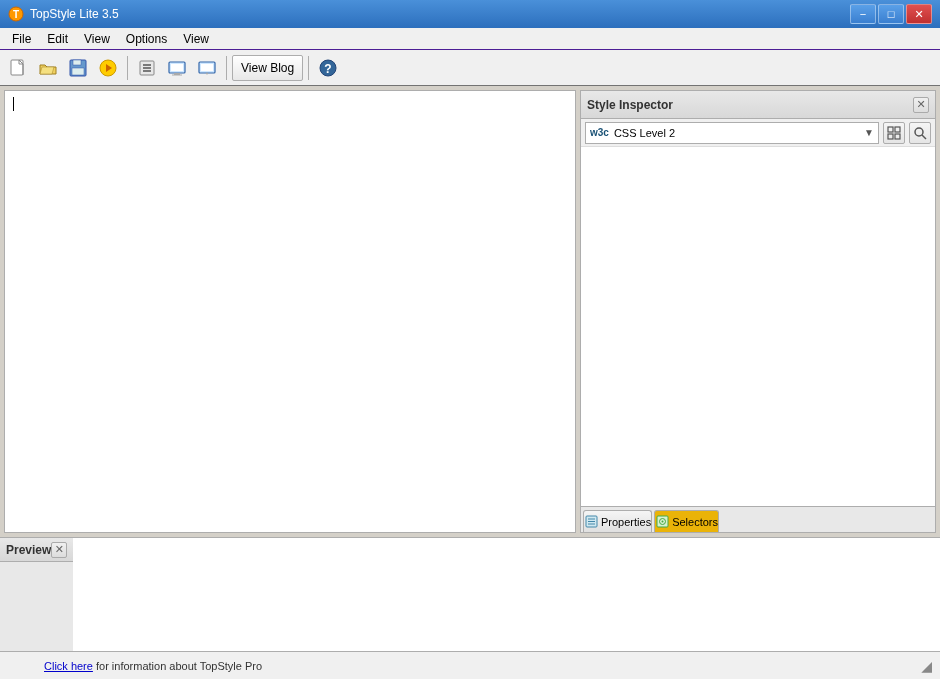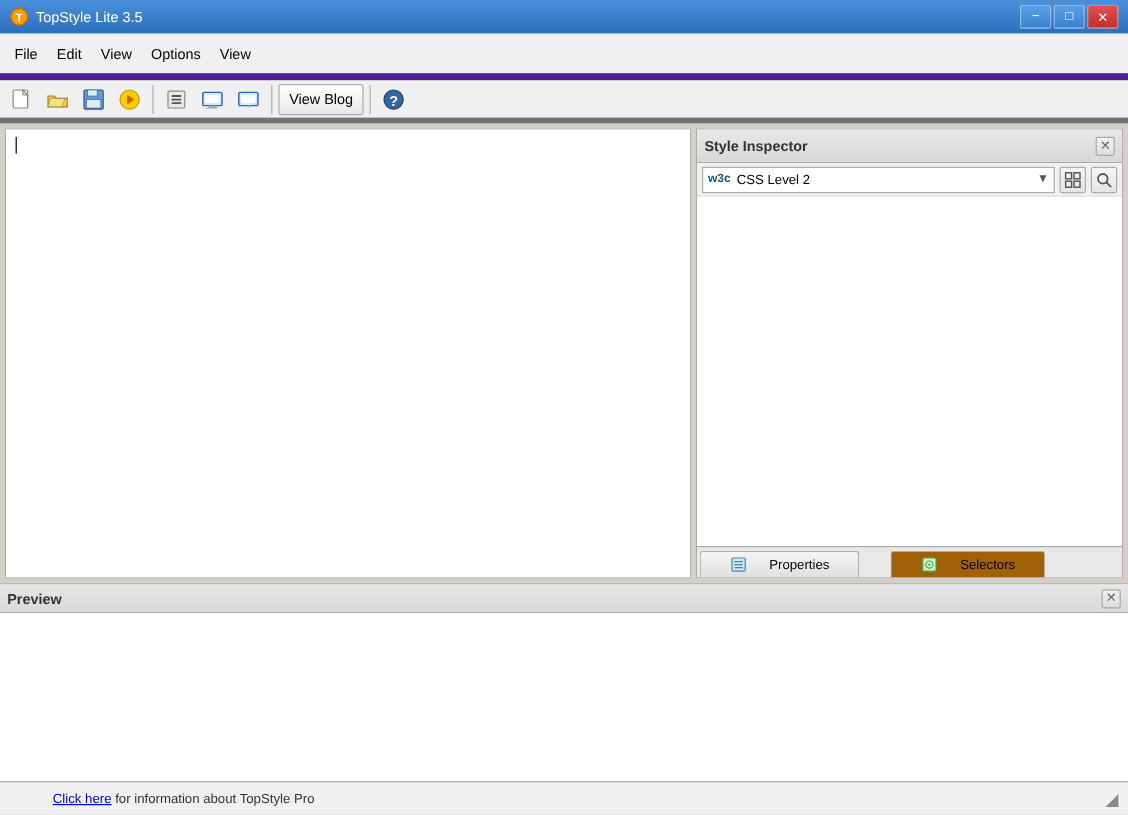--- a/index.html
+++ b/index.html
@@ -56,41 +56,41 @@
       display: flex;
       align-items: center;
       justify-content: center;
       border-radius: 2px;
     }
     .title-btn.close { background: linear-gradient(to bottom, #e05050, #c03030); }
 
     
     #menubar {
       background: #f0f0f0;
-      border-bottom: 6px solid #4c1d95;
-      height: 39px;
-      display: flex;
-      align-items: center;
+      border-bottom: 1px solid #4c1d95;
+      height: 22px;
+      display: flex;
+      align-items: flex-end;
       padding: 0 4px;
     }
     .menu-item {
       padding: 2px 8px;
       cursor: pointer;
       font-size: 12px;
       color: #000;
       height: 20px;
       display: flex;
       align-items: center;
       border-radius: 2px;
     }
 
     
     #toolbar {
       background: #f0f0f0;
-      border-bottom: 5px solid #737373;
+      border-bottom: 1px solid #737373;
       height: 36px;
       display: flex;
       align-items: center;
       padding: 0 4px;
       gap: 2px;
     }
     .toolbar-btn {
       width: 28px;
       height: 28px;
       border: 1px solid transparent;
@@ -248,52 +248,51 @@
       display: flex;
       background: #e8e8e8;
       border-top: 1px solid #adadad;
       height: 26px;
       align-items: flex-end;
       padding: 0 2px;
     }
     .inspector-tab {
       display: flex;
       align-items: center;
-      gap: 19px;
+      gap: 3px;
       height: 22px;
-      padding: 0 24px;
+      padding: 0 0;
       border: 1px solid #adadad;
       border-bottom: none;
       background: linear-gradient(to bottom, #f5f5f5, #e0e0e0);
       font-size: 11px;
       cursor: pointer;
       border-radius: 3px 3px 0 0;
       margin-right: 2px;
     }
     .inspector-tab.active {
-      background: #a16207;
+      background: #eab308;
       border-bottom-color: white;
-      margin-left: 24px;
     }
     .tab-icon {
       width: 14px;
       height: 14px;
       display: flex;
       align-items: center;
       justify-content: center;
       font-size: 11px;
     }
 
     
     #preview-container {
-      height: 165px;
+      height: 114px;
       background: #e8e8e8;
       border-top: 1px solid #adadad;
       display: flex;
-      flex-direction: column;
+      flex-direction: row;
     }
     #preview-header {
       background: linear-gradient(to bottom, #e8e8e8, #d8d8d8);
       border-bottom: 1px solid #adadad;
       height: 24px;
       display: flex;
       align-items: center;
       justify-content: space-between;
       padding: 0 6px;
     }

